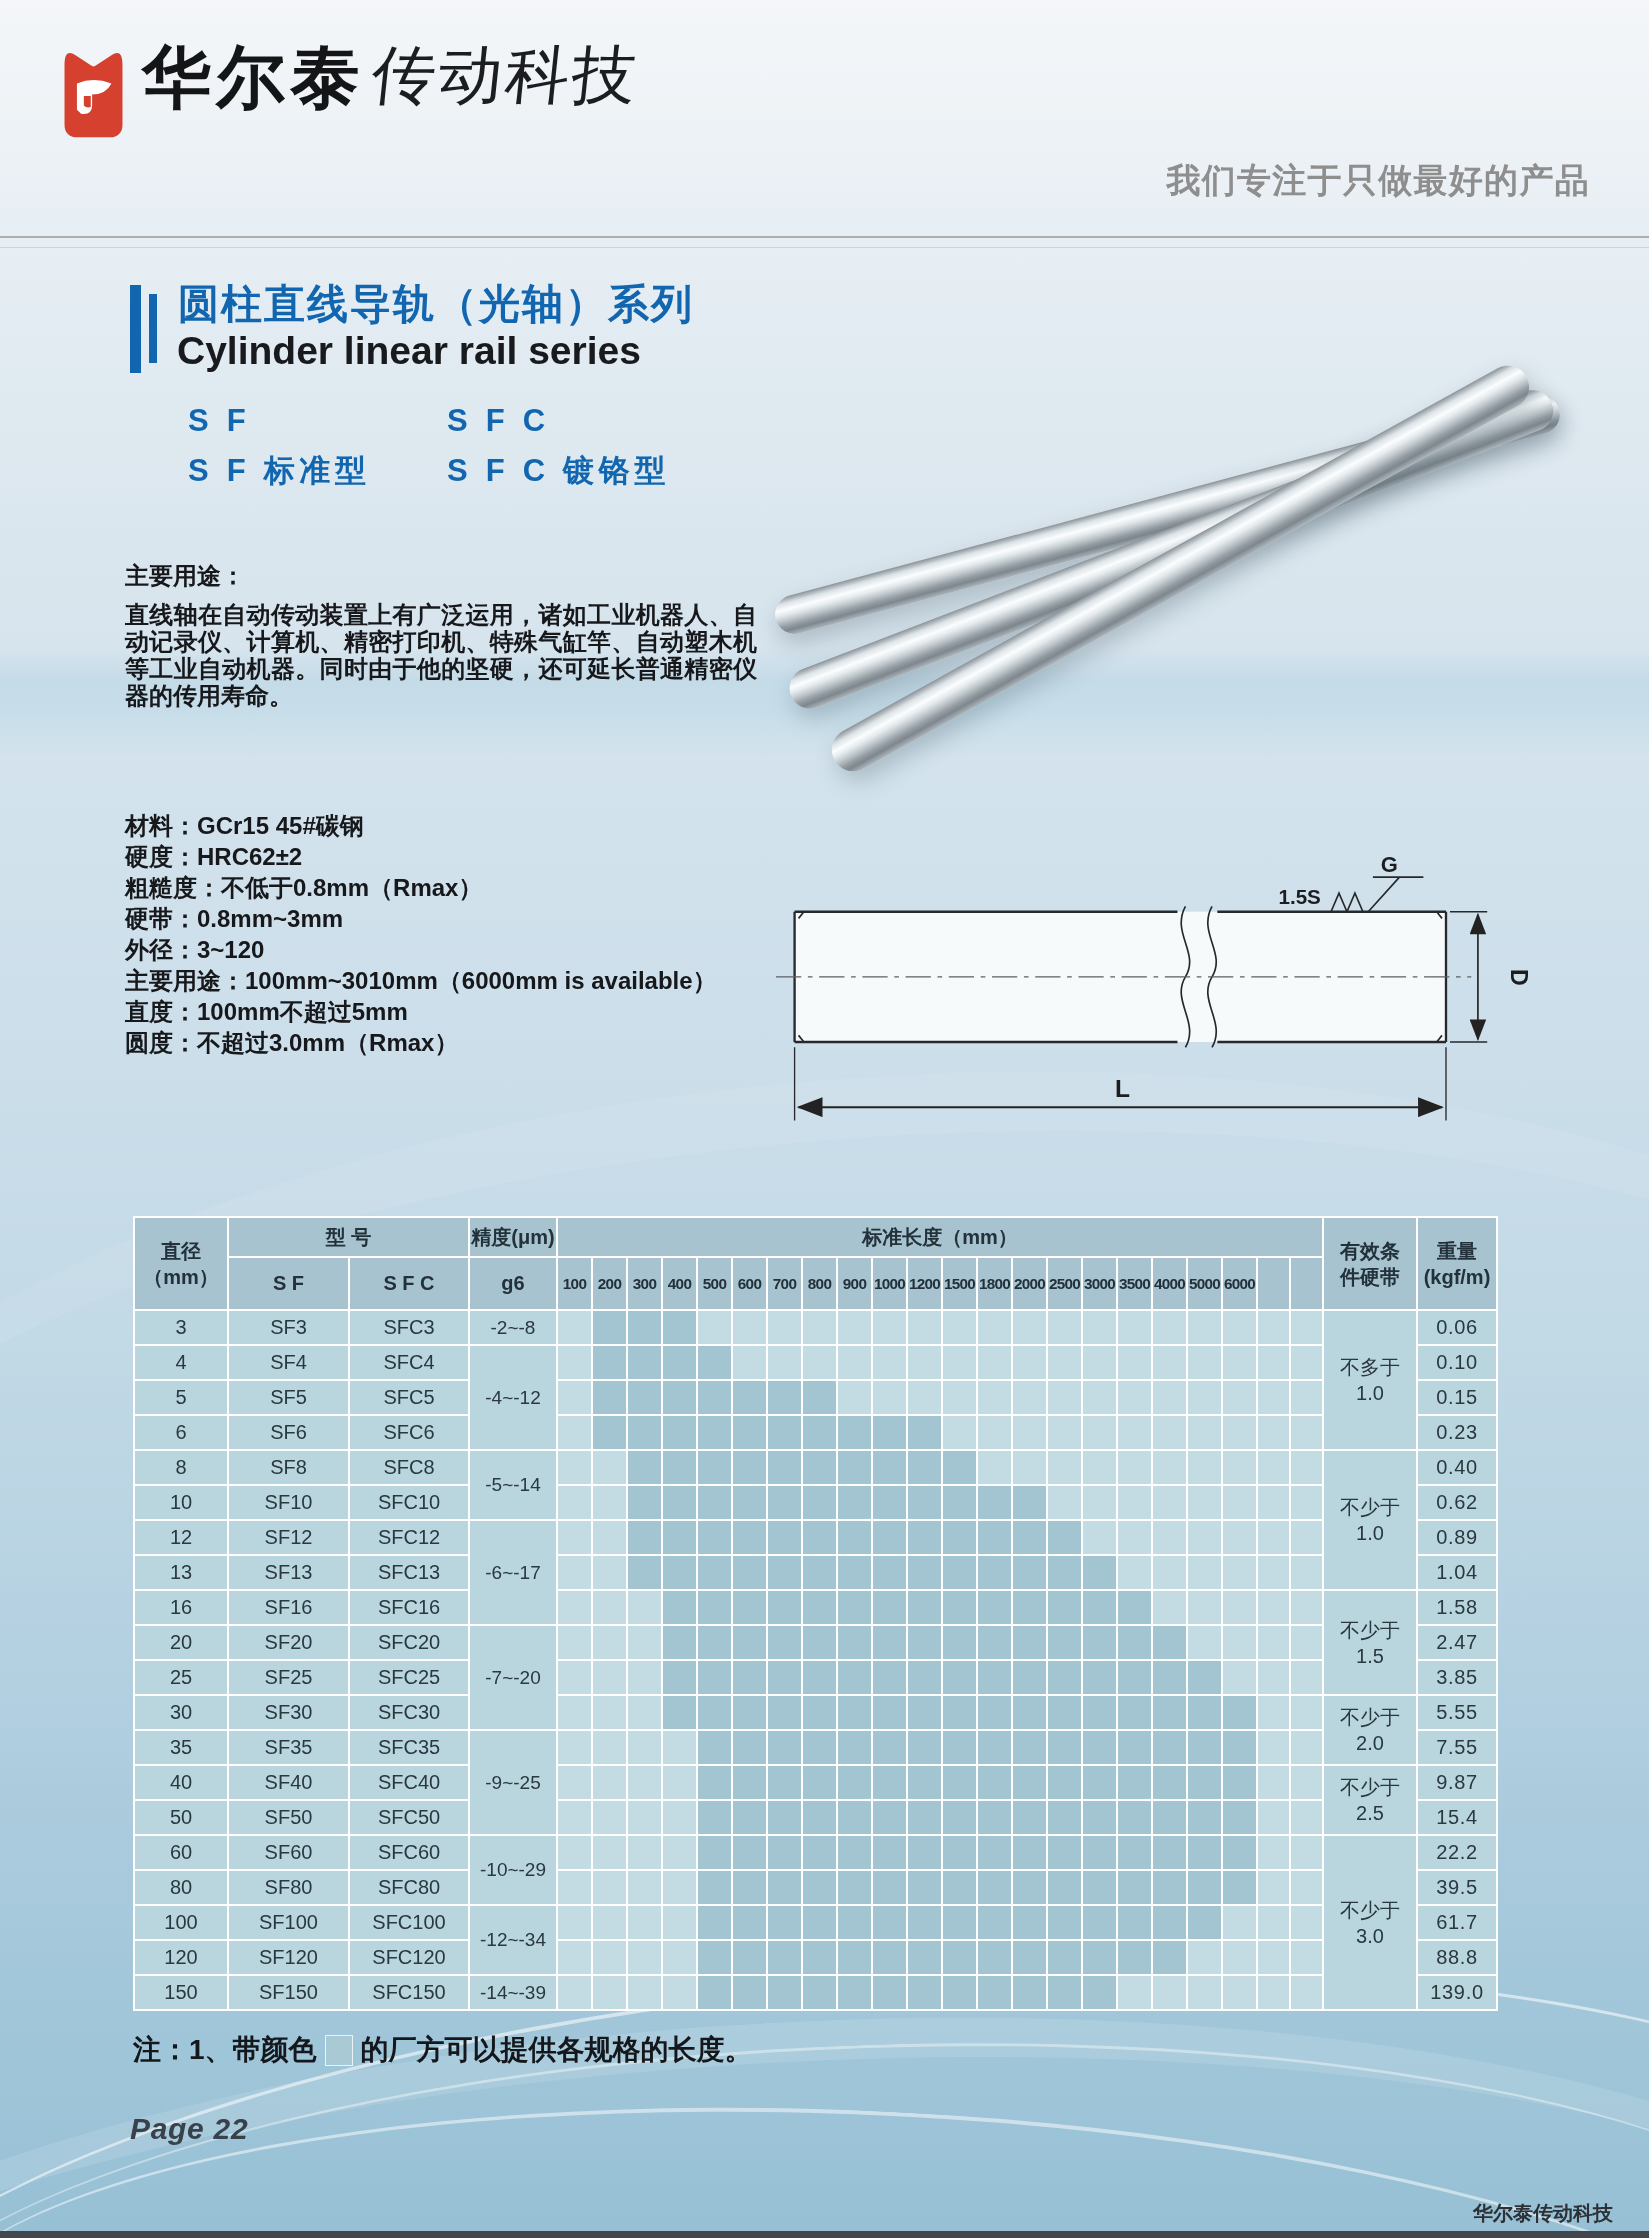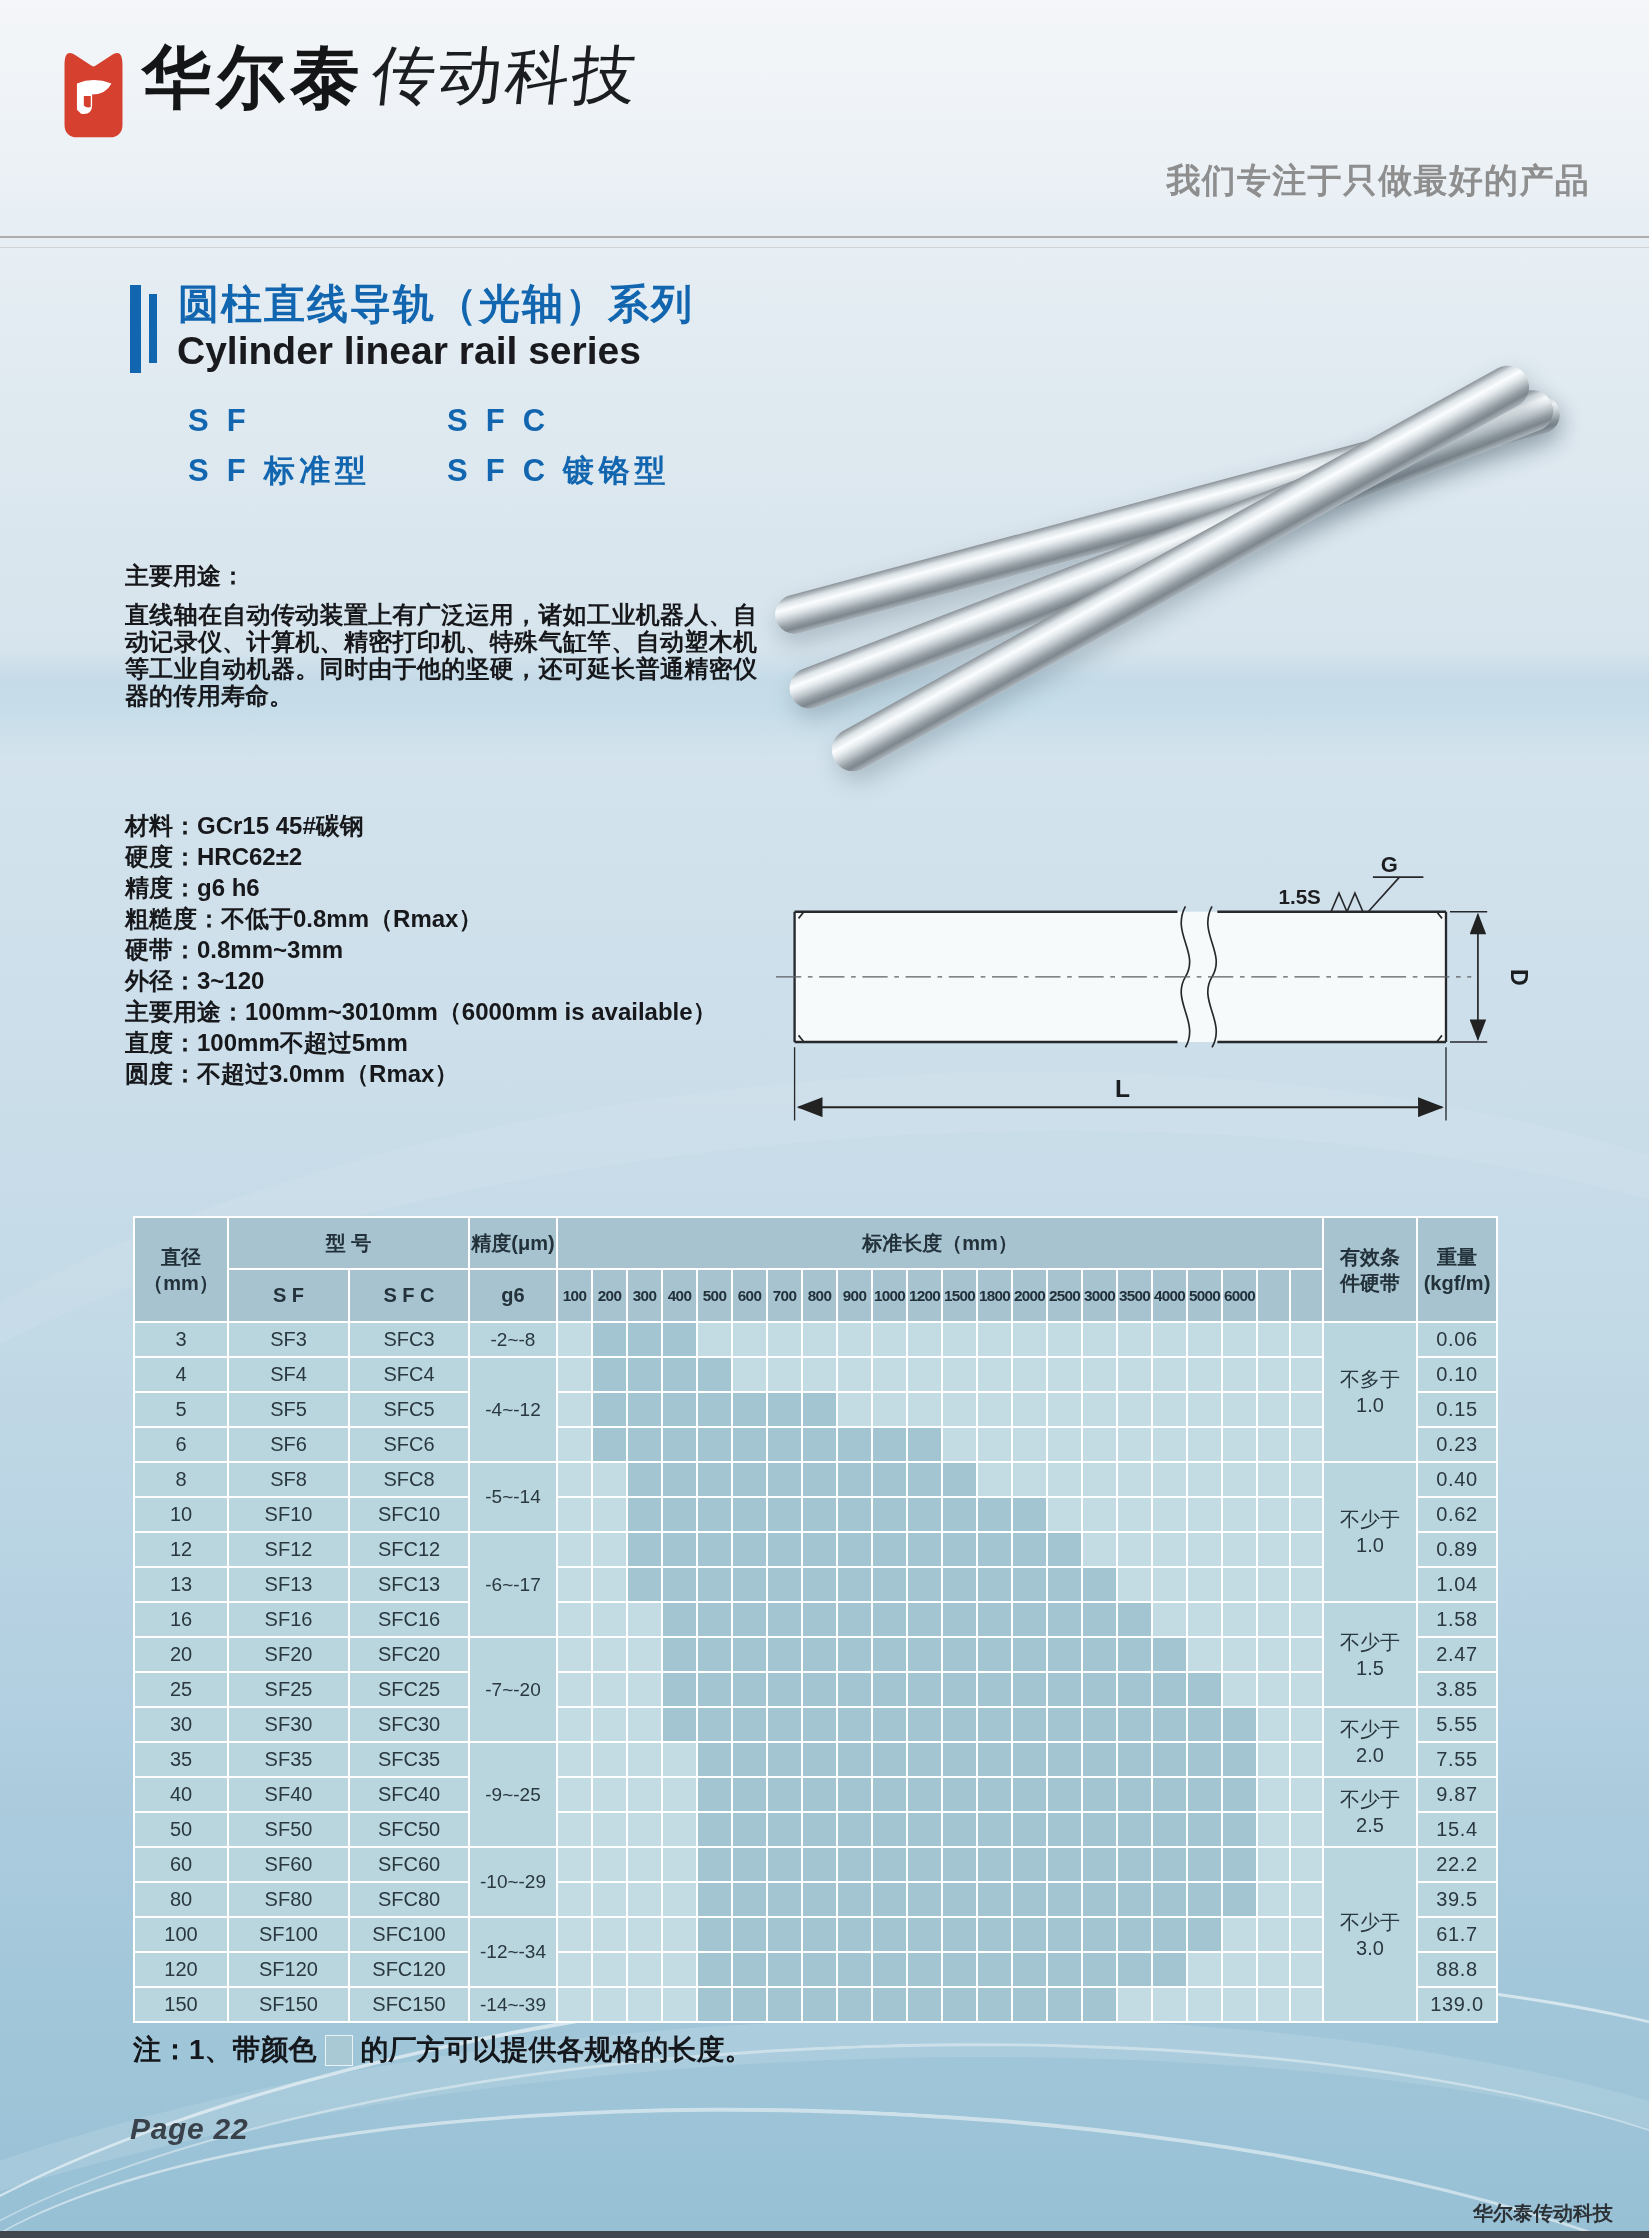--- a/index.html
+++ b/index.html
@@ -47,21 +47,21 @@
     box-shadow:0 10.6px 22.6px rgba(64,86,99,.28);}
   .rod1{left:762px;top:495px;width:811px;height:39px;transform:rotate(-15deg);}
   .rod2{left:764px;top:529px;width:815px;height:41px;transform:rotate(-21deg);}
   .rod3{left:785px;top:547px;width:791px;height:43px;transform:rotate(-29deg);}
   
   .drawing{position:absolute;left:768px;top:833px;width:791px;height:313px;}
   
   .spec-table{position:absolute;left:133px;top:1216px;border-collapse:collapse;table-layout:fixed;}
   .spec-table th,.spec-table td{border:2px solid #fff;padding:0;text-align:center;vertical-align:middle;overflow:hidden;}
   .spec-table thead th{background:#a6c3cf;color:#22313a;font-weight:700;font-size:20px;}
-  .hr1{height:52px;} .hr2{height:53px;}
+  .hr1{height:40px;} .hr2{height:53px;}
   .hr2 .len-col-header{font-size:15.3px;letter-spacing:-0.7px;font-weight:700;}
   .l1{display:block;line-height:1.3;}
   tbody tr{height:35px;}
   .c-label{background:#b9d5dd;color:#2a3840;font-size:20px;}
   .len-cell.off{background:#c3dce4;}
   .len-cell.on{background:#a2c5d1;}
   .band-cell{font-size:20px;}
   .weight-cell{font-size:20px;letter-spacing:0.7px;}
   .precision-cell{font-size:19px;letter-spacing:0;}
   
@@ -108,21 +108,20 @@
   </div>
 
   <div class="usage">
     <div class="usage-h">主要用途：</div>
     <div class="usage-b">直线轴在自动传动装置上有广泛运用，诸如工业机器人、自动记录仪、计算机、精密打印机、特殊气缸竿、自动塑木机等工业自动机器。同时由于他的坚硬，还可延长普通精密仪器的传用寿命。</div>
   </div>
 
   <ul class="specs" id="specs">
       <li>材料：GCr15  45#碳钢</li>
       <li>硬度：HRC62±2</li>
-      <li>精度：g6  h6</li>
       <li>粗糙度：不低于0.8mm（Rmax）</li>
       <li>硬带：0.8mm~3mm</li>
       <li>外径：3~120</li>
       <li>主要用途：100mm~3010mm（6000mm is available）</li>
       <li>直度：100mm不超过5mm</li>
       <li>圆度：不超过3.0mm（Rmax）</li>
     </ul>
 
   <div class="rod rod1"></div>
   <div class="rod rod2"></div>

